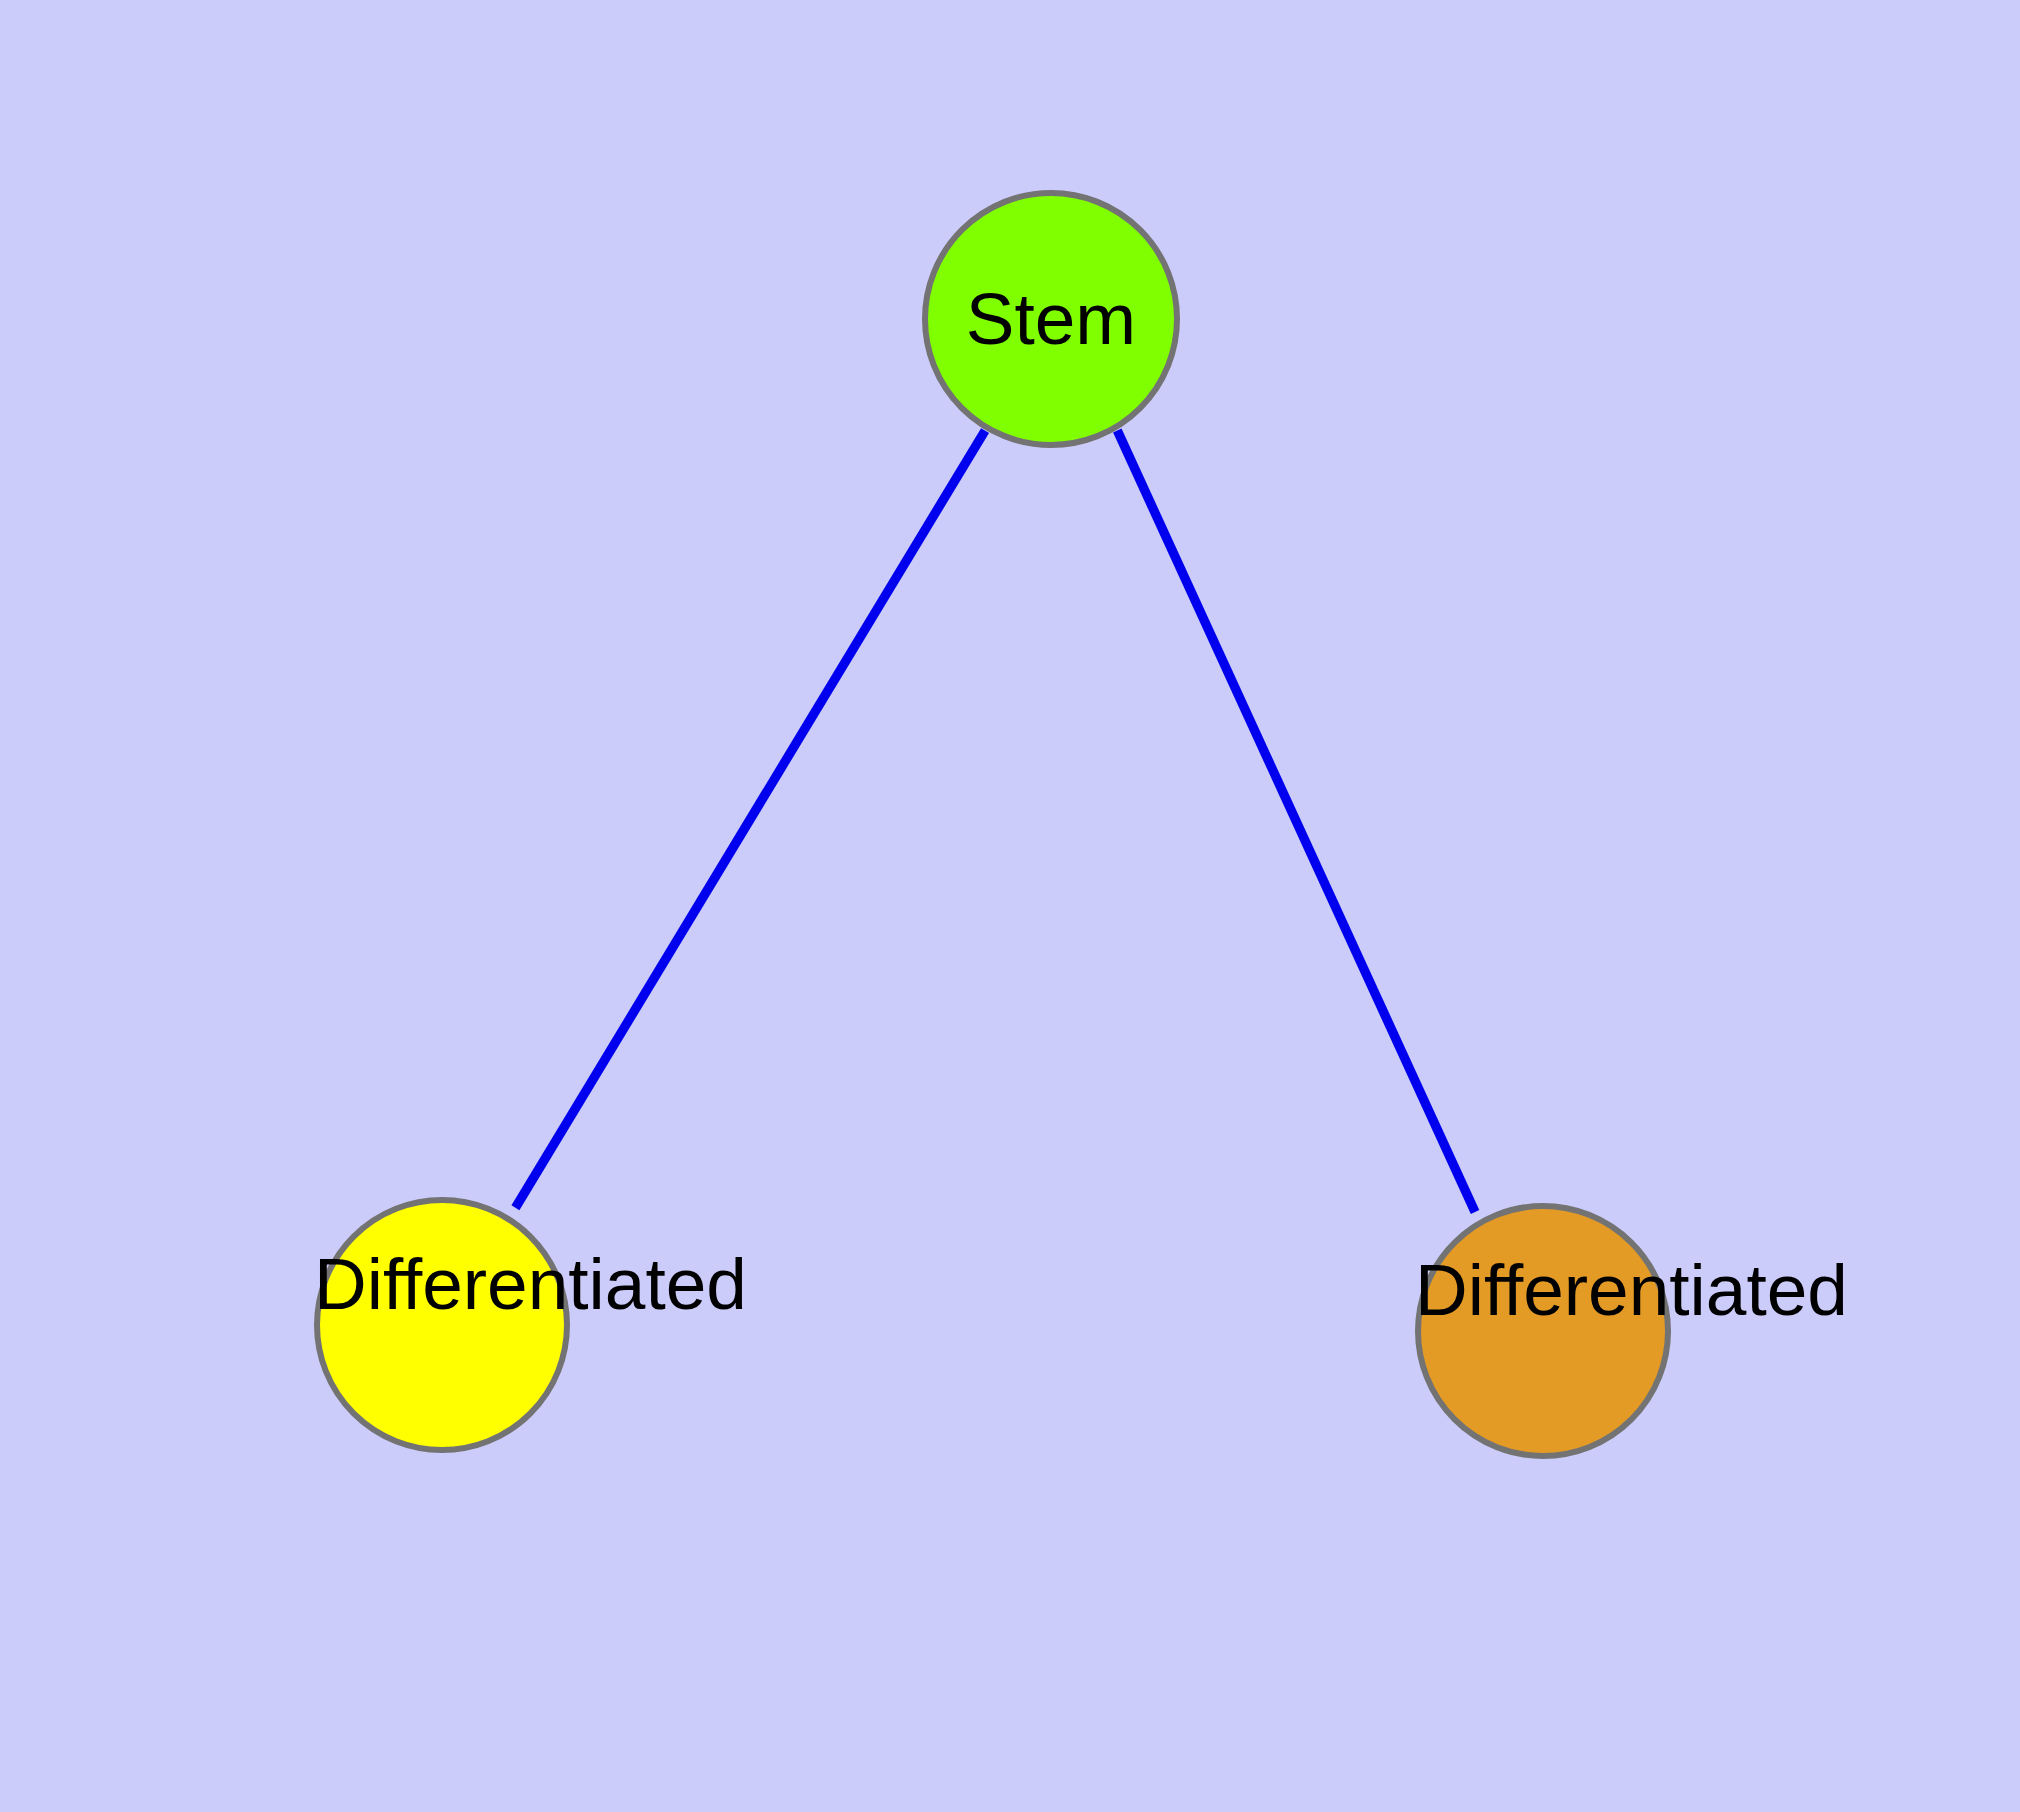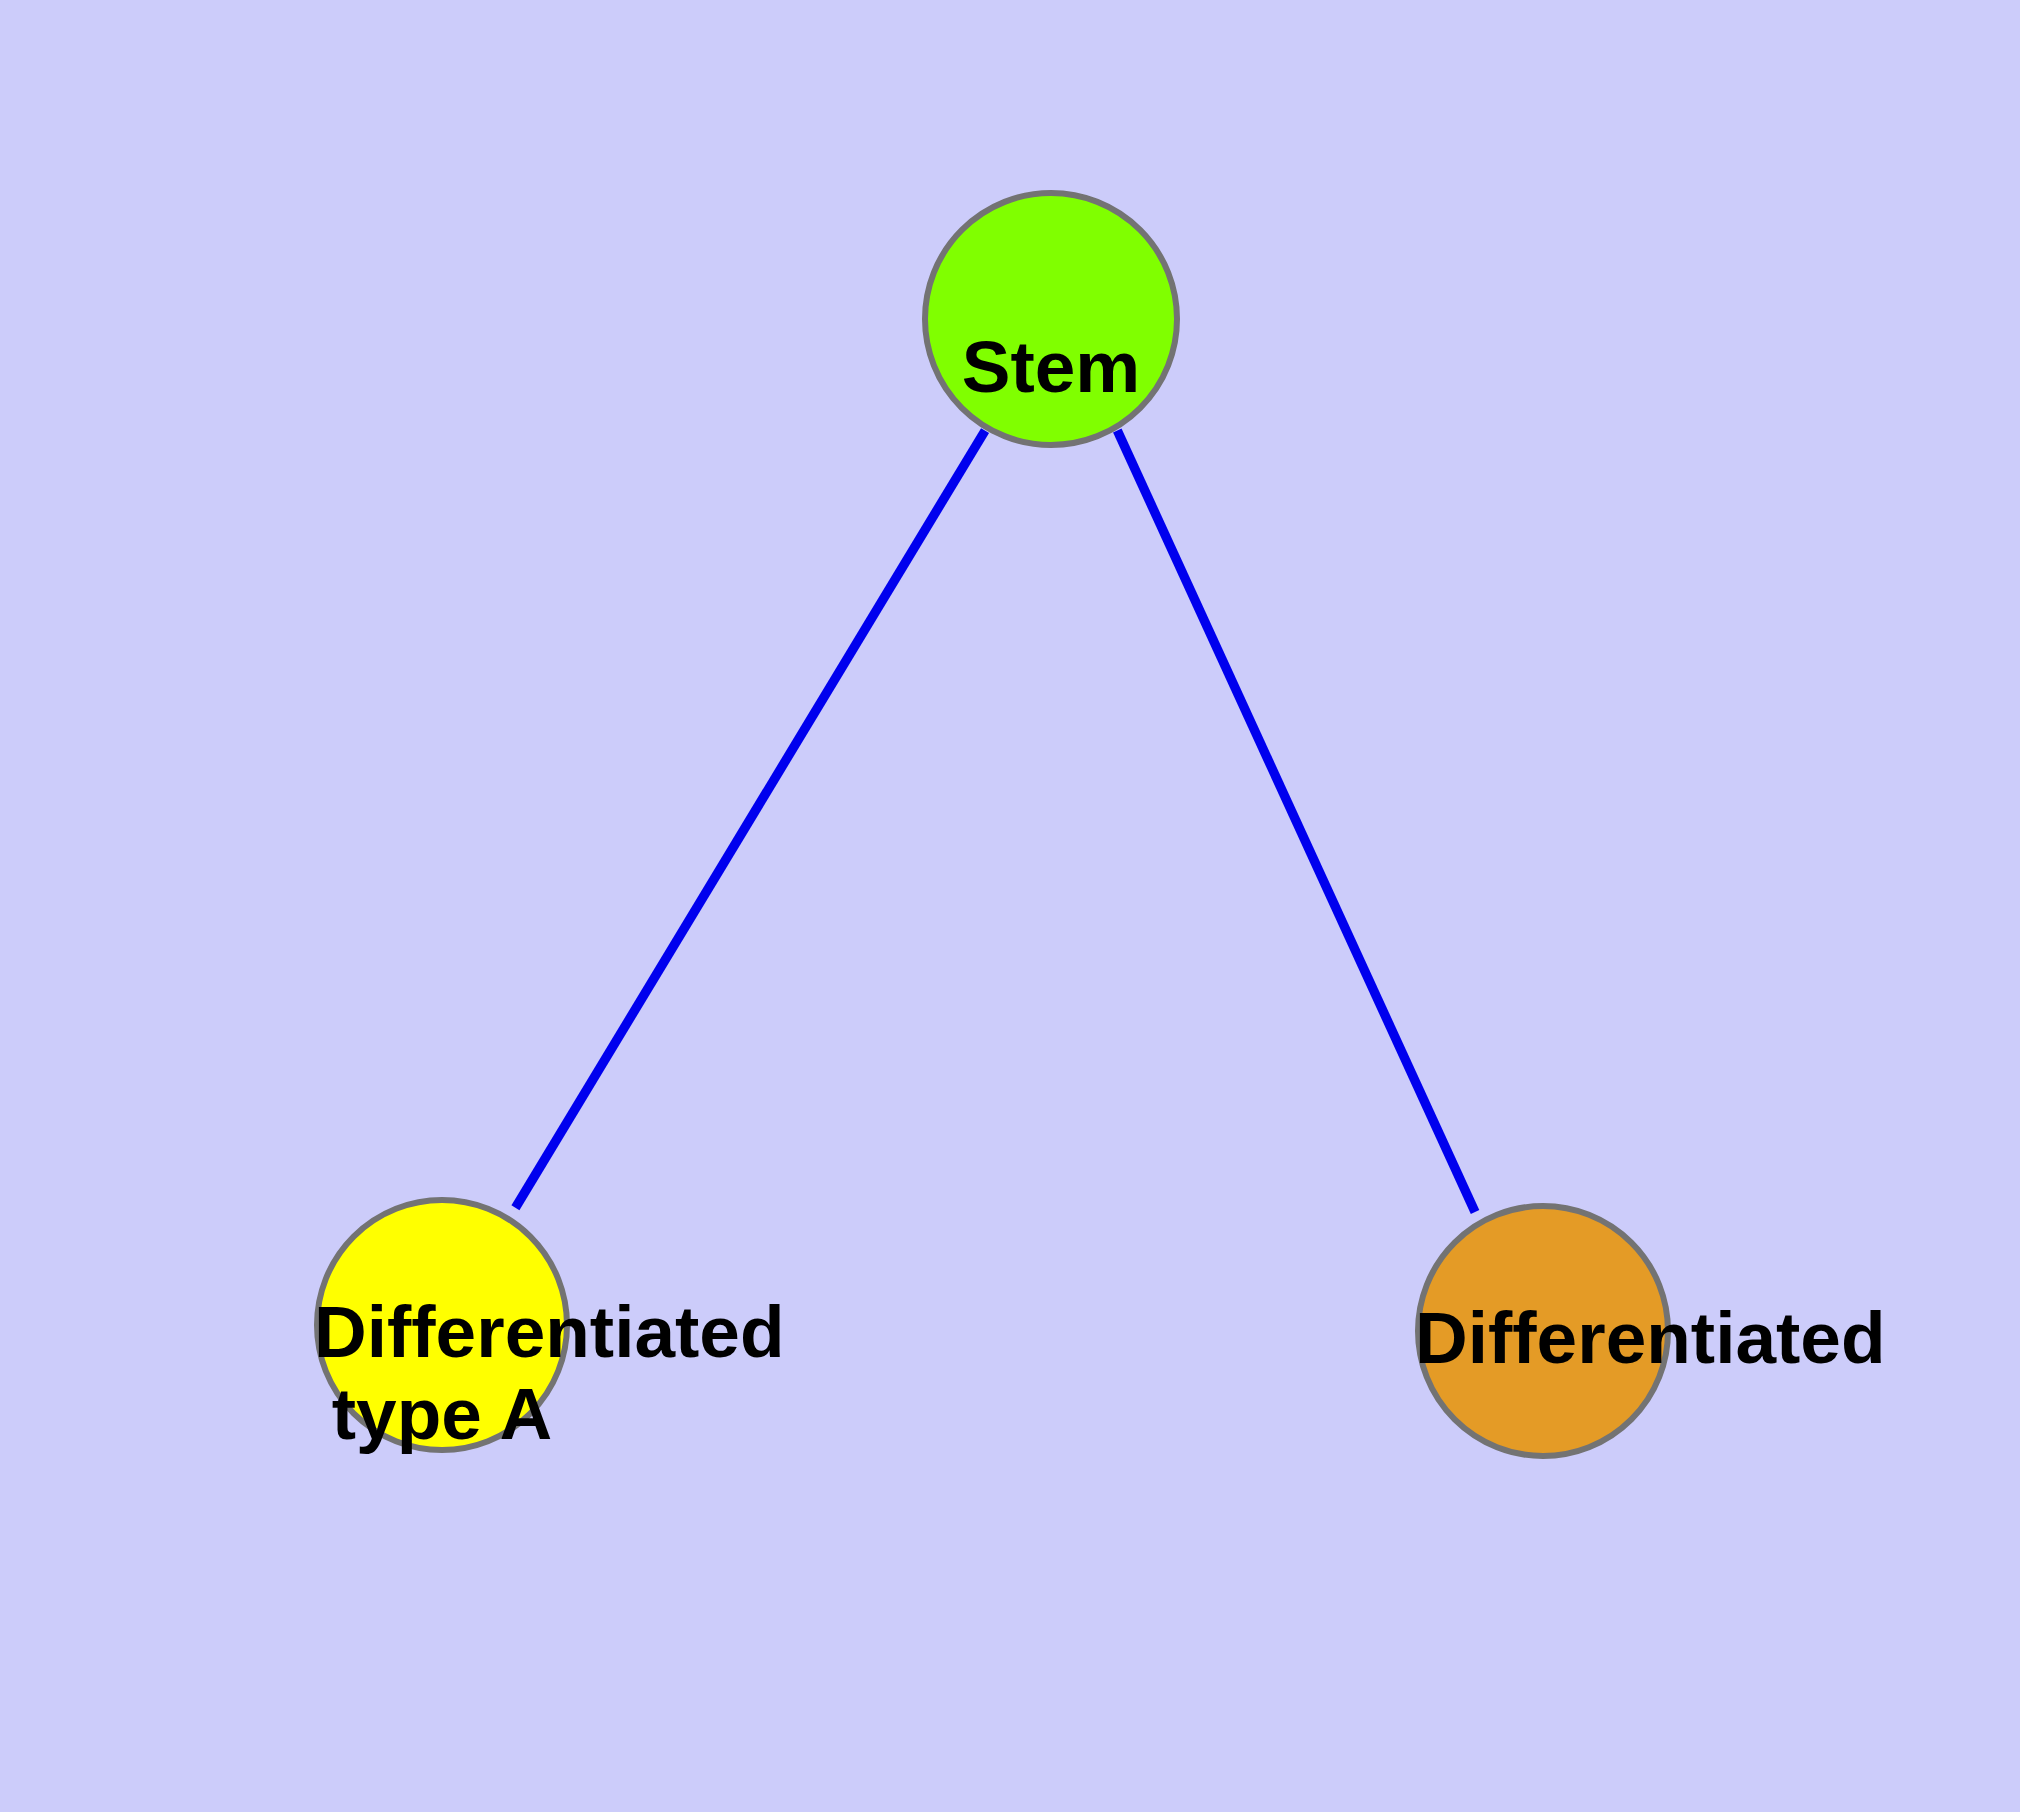--- a/index.html
+++ b/index.html
@@ -29,25 +29,24 @@
     box-sizing: border-box;
     border: 6px solid #737373;
   }
   .node-label {
     position: absolute;
     left: 0;
     top: 0;
     width: 100%;
     text-align: center;
     color: #000000;
-    font-weight: bold;
+    font-weight: normal;
     white-space: nowrap;
     line-height: 1.12;
     pointer-events: none;
-    margin-top: 48px;
   }
   .node-label.two-line { white-space: pre; }
 </style>
 </head>
 <body>
 
 <div id="canvas">
 
   <svg id="edge-layer" viewBox="0 0 2384 2138" preserveAspectRatio="none" aria-hidden="true">
       <line x1="1162" y1="508" x2="608" y2="1425" stroke="#0000ee" stroke-width="11" stroke-linecap="butt"></line>
@@ -56,21 +55,21 @@
 
   <div id="node-layer">
       <div style="position: absolute; left: 922px; top: 190px; width: 258px; height: 258px;">
         <div class="node" style="left: 0px; top: 0px; width: 100%; height: 100%; background: rgb(128, 255, 0); border-color: rgb(115, 115, 115); border-width: 6px;"></div>
         <div class="node-label" style="font-size: 73px; color: rgb(0, 0, 0); top: 88px;">
           <div>Stem</div>
         </div>
       </div>
       <div style="position: absolute; left: 314px; top: 1197px; width: 256px; height: 256px;">
         <div class="node" style="left: 0px; top: 0px; width: 100%; height: 100%; background: rgb(255, 255, 0); border-color: rgb(115, 115, 115); border-width: 6px;"></div>
-        <div class="node-label two-line" style="font-size: 73px; color: rgb(0, 0, 0); top: 46px;"><div>Differentiated</div><div>type A</div></div>
+        <div class="node-label two-line" style="font-size: 73px; color: rgb(0, 0, 0); top: 46px;"><div>Differentiated</div></div>
       </div>
       <div style="position: absolute; left: 1415px; top: 1203px; width: 256px; height: 256px;">
         <div class="node" style="left: 0px; top: 0px; width: 100%; height: 100%; background: rgb(228, 155, 38); border-color: rgb(115, 115, 115); border-width: 6px;"></div>
         <div class="node-label two-line" style="font-size: 73px; color: rgb(0, 0, 0); top: 46px;"><div>Differentiated</div></div>
       </div>
     </div>
 
 </div>
 
 

